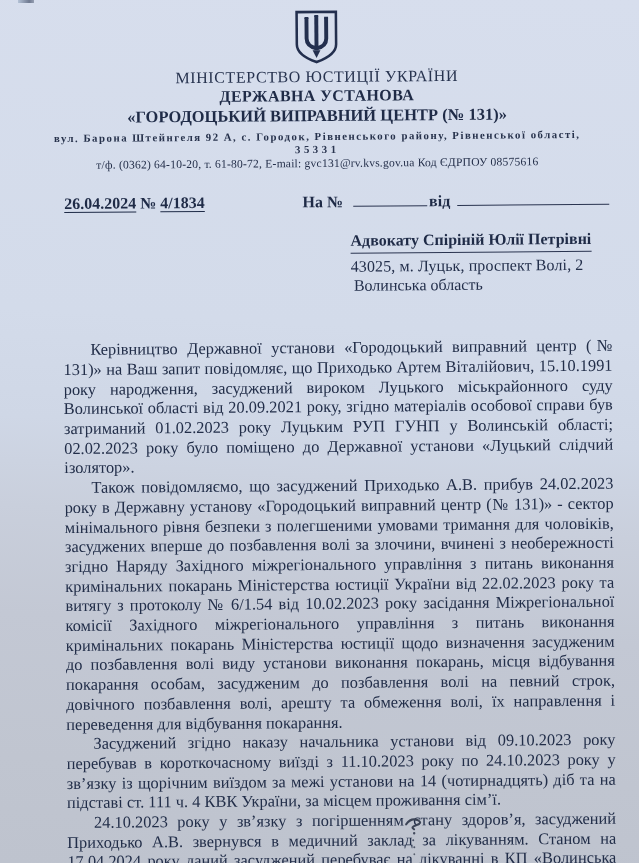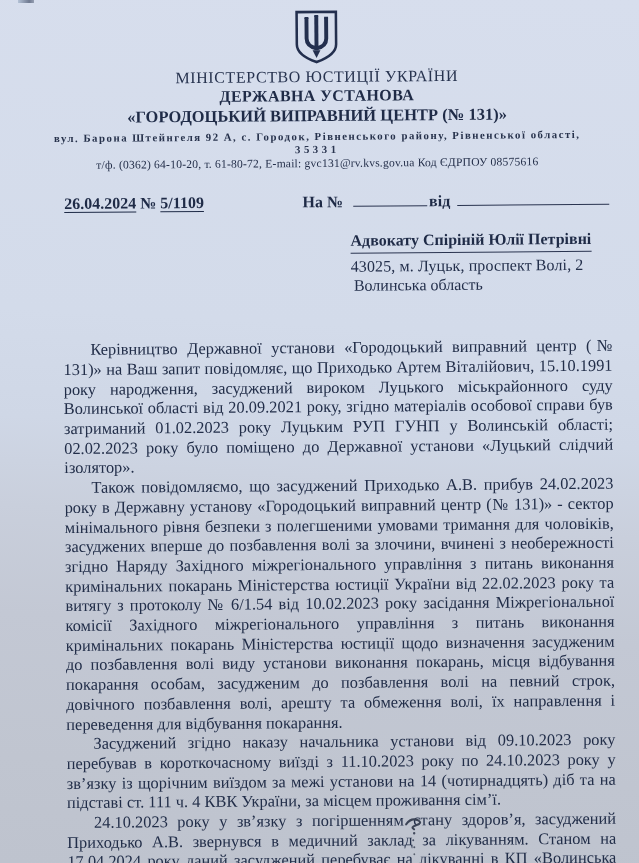--- a/index.html
+++ b/index.html
@@ -111,21 +111,21 @@
     <div class="org-name">«ГОРОДОЦЬКИЙ ВИПРАВНИЙ ЦЕНТР (№ 131)»</div>
     <div class="org-addr">вул. Барона Штейнгеля 92 А, с. Городок, Рівненського району, Рівненської області,</div>
     <div class="org-postal">35331</div>
     <div class="org-contacts">т/ф. (0362) 64-10-20, т. 61-80-72, E-mail: gvc131@rv.kvs.gov.ua Код ЄДРПОУ 08575616</div>
   </header>
 
   <div class="ref-row">
     <div class="ref-left">
       <span class="u-date">26.04.2024</span>
       <span>№</span>
-      <span class="u-num">5/1109</span>
+      <span class="u-num">4/1834</span>
     </div>
     <div class="ref-right">
       <span>На №</span><span class="blank blank-short"></span><span>від</span><span class="blank blank-long"></span>
     </div>
   </div>
 
   <div class="addressee">
     <div class="addr-name">Адвокату Спіріній Юлії Петрівні</div>
     <div class="addr-line">43025, м. Луцьк,  проспект Волі, 2</div>
     <div class="addr-line2">Волинська область</div>

